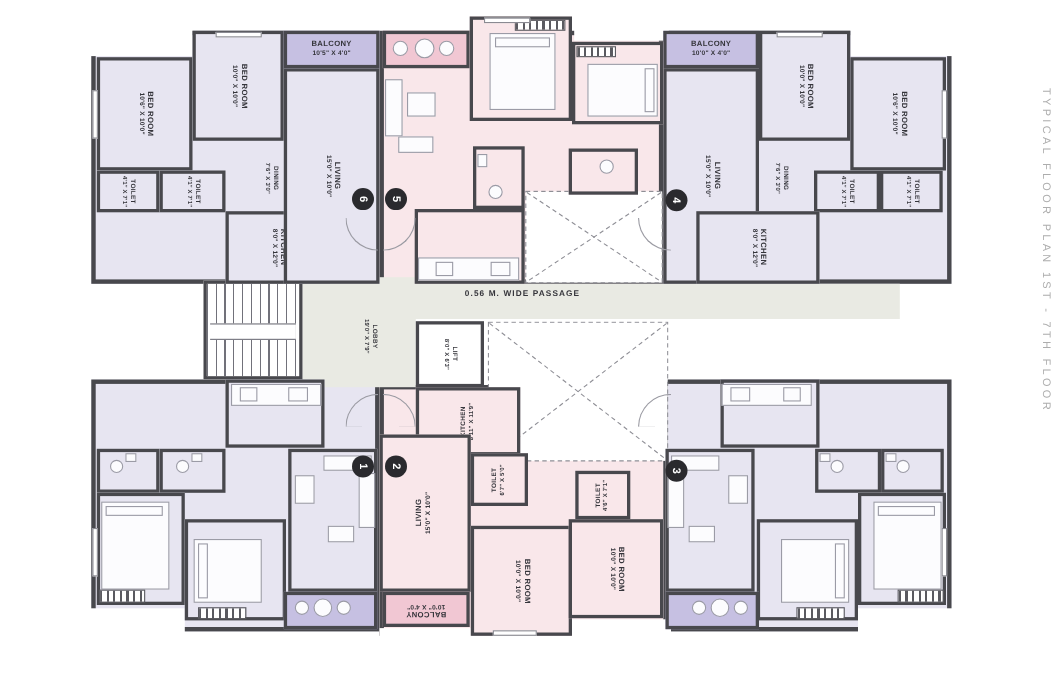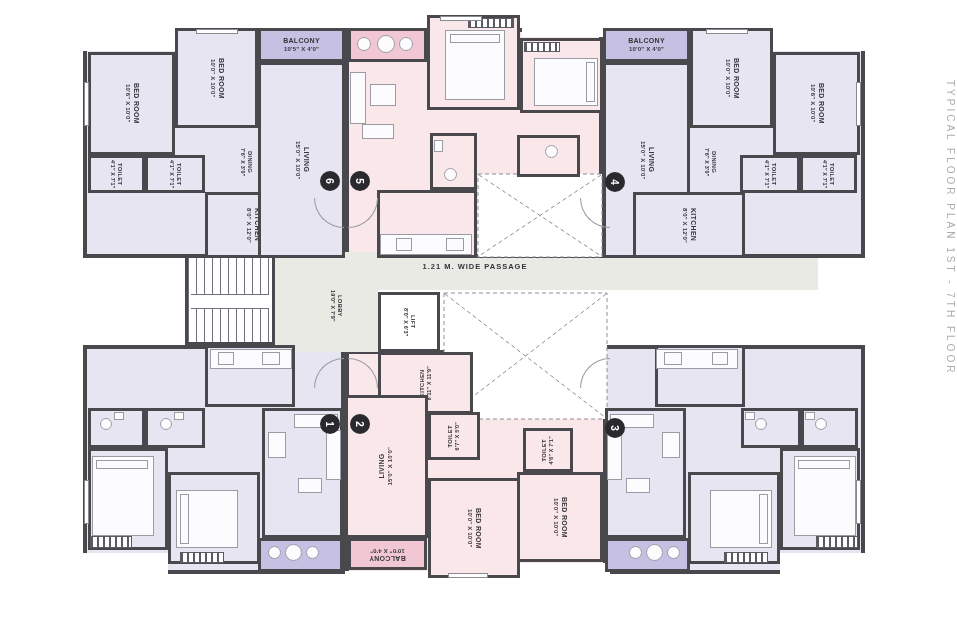--- a/index.html
+++ b/index.html
@@ -303,21 +303,21 @@
   <div class="circ" style="left:629px;top:546px;width:13px;height:13px"></div>
   <div class="circ" style="left:646px;top:544px;width:17px;height:17px"></div>
   <div class="circ" style="left:667px;top:546px;width:13px;height:13px"></div>
 
   <div class="freelabel" style="left:326px;top:266px;width:20px;height:80px">
     <div class="vlabel sm">
       <div class="rname">LOBBY</div>
       <div class="rdims">19'0" X 7'9"</div>
     </div>
   </div>
-  <div class="passage-label" style="left:395px;top:262px;width:160px">1.21 M. WIDE PASSAGE</div>
+  <div class="passage-label" style="left:395px;top:262px;width:160px">0.56 M. WIDE PASSAGE</div>
 
   <div class="win" style="left:84px;top:82px;width:5px;height:44px"></div>
   <div class="win" style="left:196px;top:29px;width:42px;height:5px"></div>
   <div class="win" style="left:440px;top:16px;width:42px;height:5px"></div>
   <div class="win" style="left:706px;top:29px;width:42px;height:5px"></div>
   <div class="win" style="left:856px;top:82px;width:5px;height:44px"></div>
   <div class="win" style="left:84px;top:480px;width:5px;height:44px"></div>
   <div class="win" style="left:856px;top:480px;width:5px;height:44px"></div>
   <div class="win" style="left:448px;top:573px;width:40px;height:5px"></div>
 

